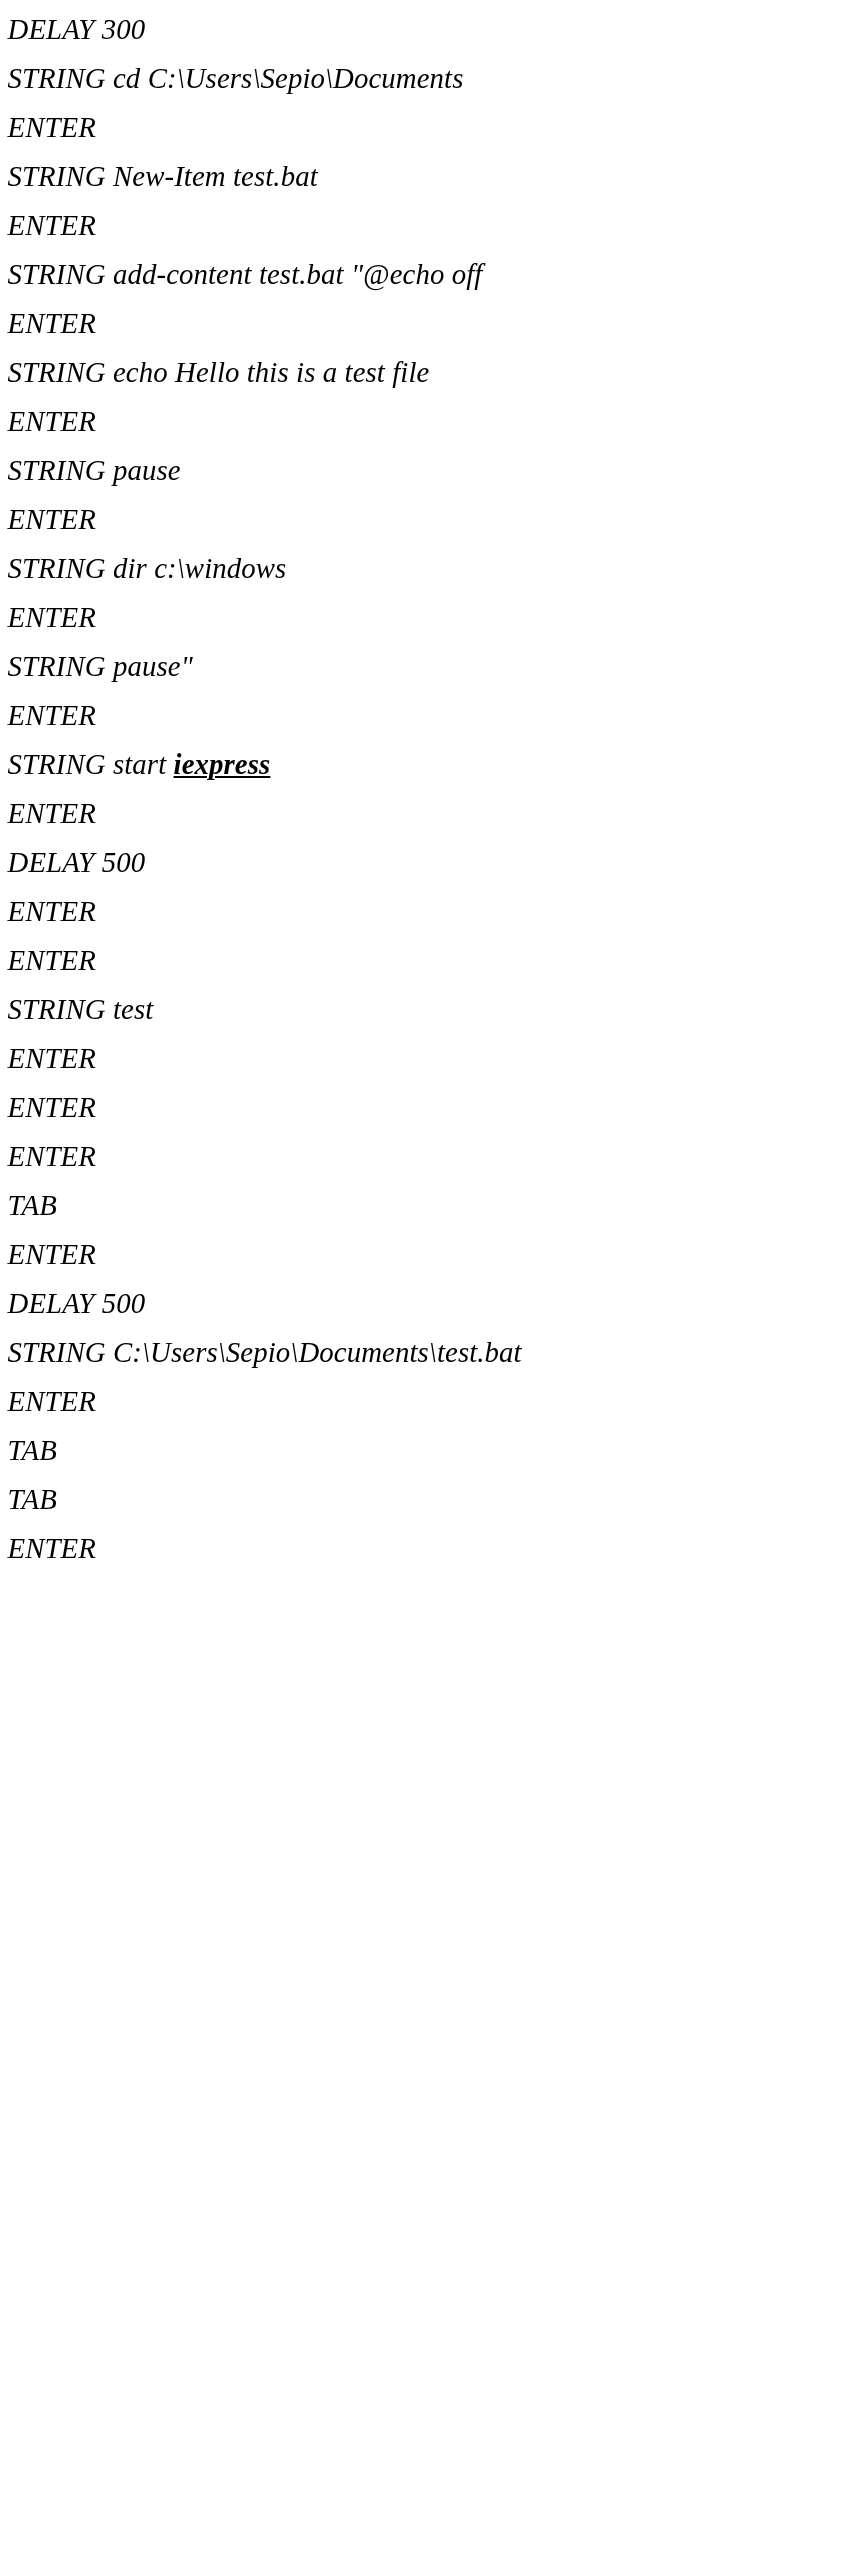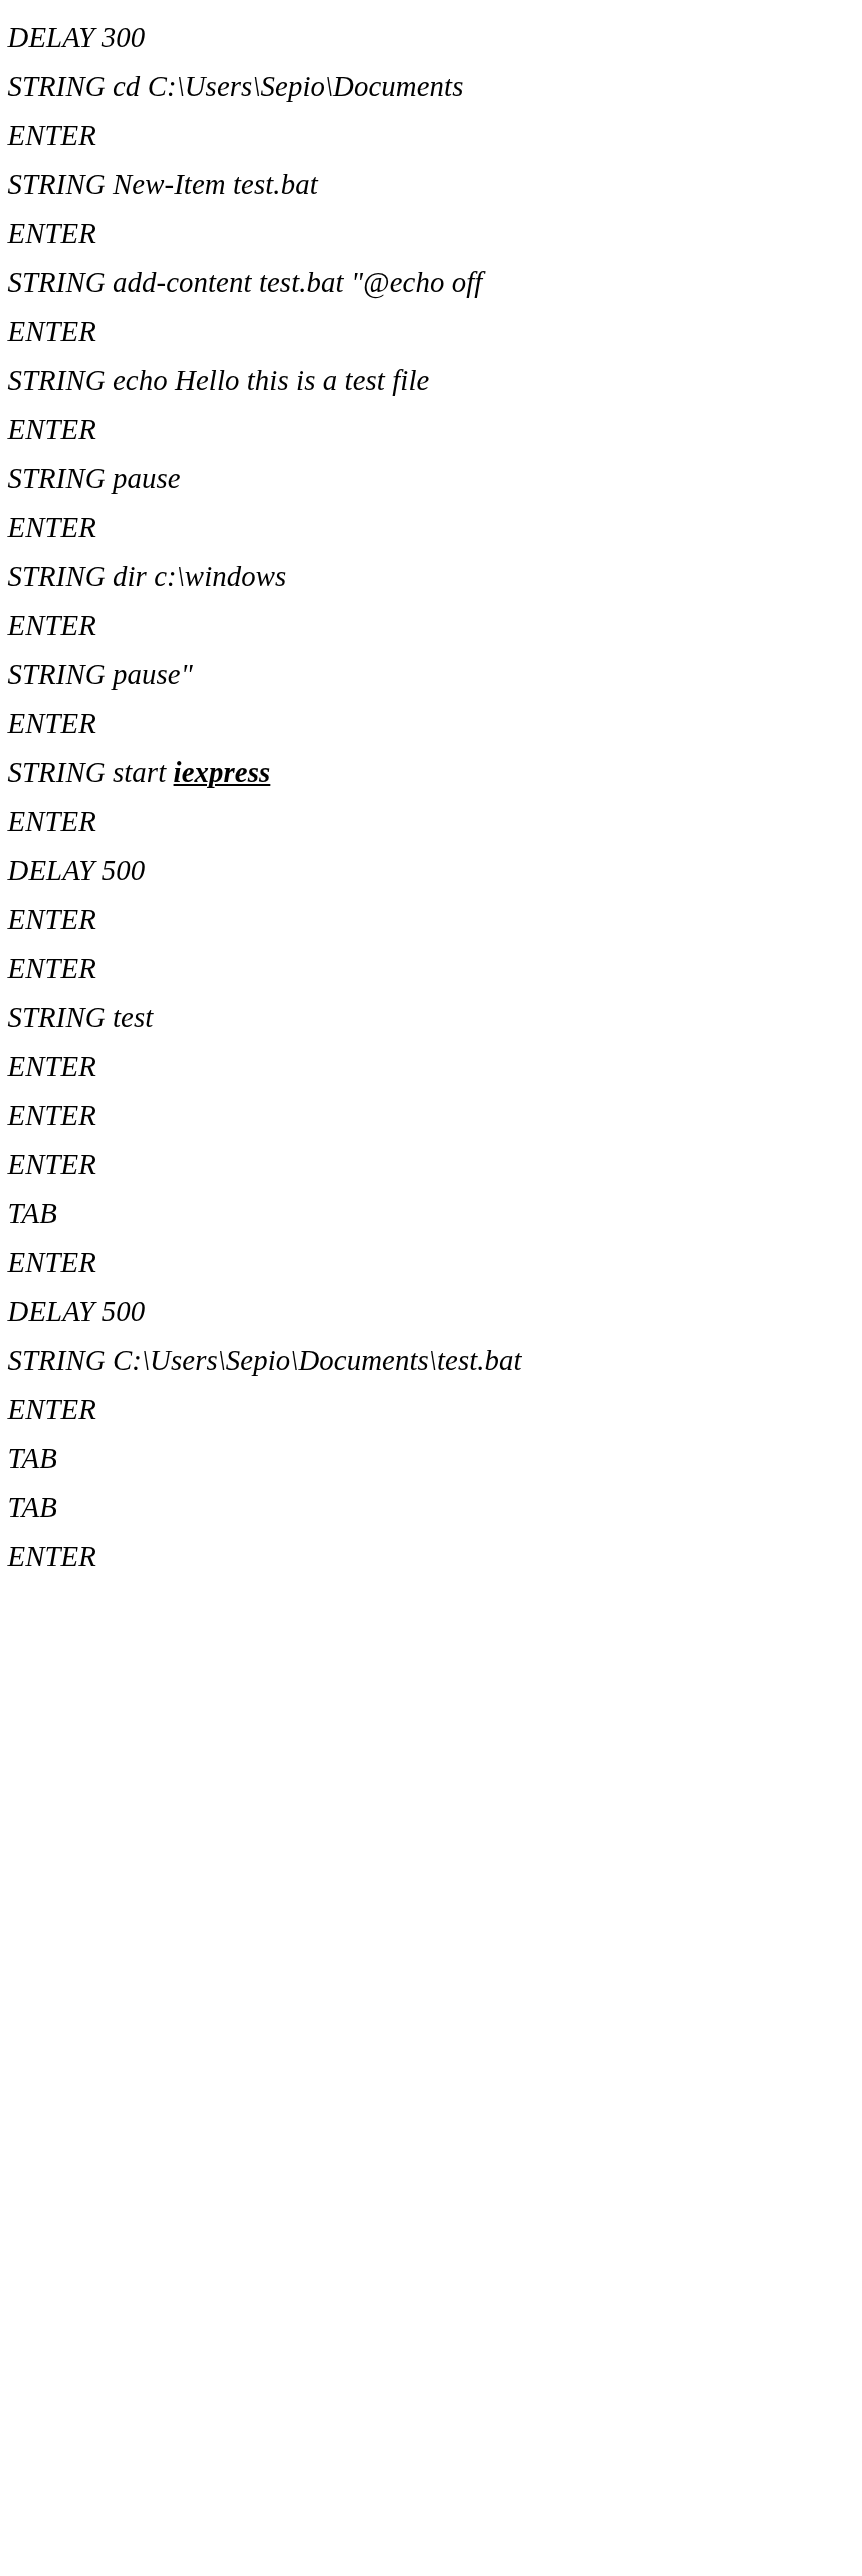--- a/index.html
+++ b/index.html
@@ -14,21 +14,21 @@
   .page {
     position: relative;
     width: 863px;
     height: 2576px;
     background: #ffffff;
     overflow: hidden;
   }
   .script-block {
     position: absolute;
     left: 0;
-    top: 12px;
+    top: 4px;
     width: 721px;
   }
   .code-line {
     position: relative;
     height: 49px;
     line-height: 49px;
     padding-left: 7.8px;
     white-space: pre;
     font-style: italic;
     font-size: 30px;

